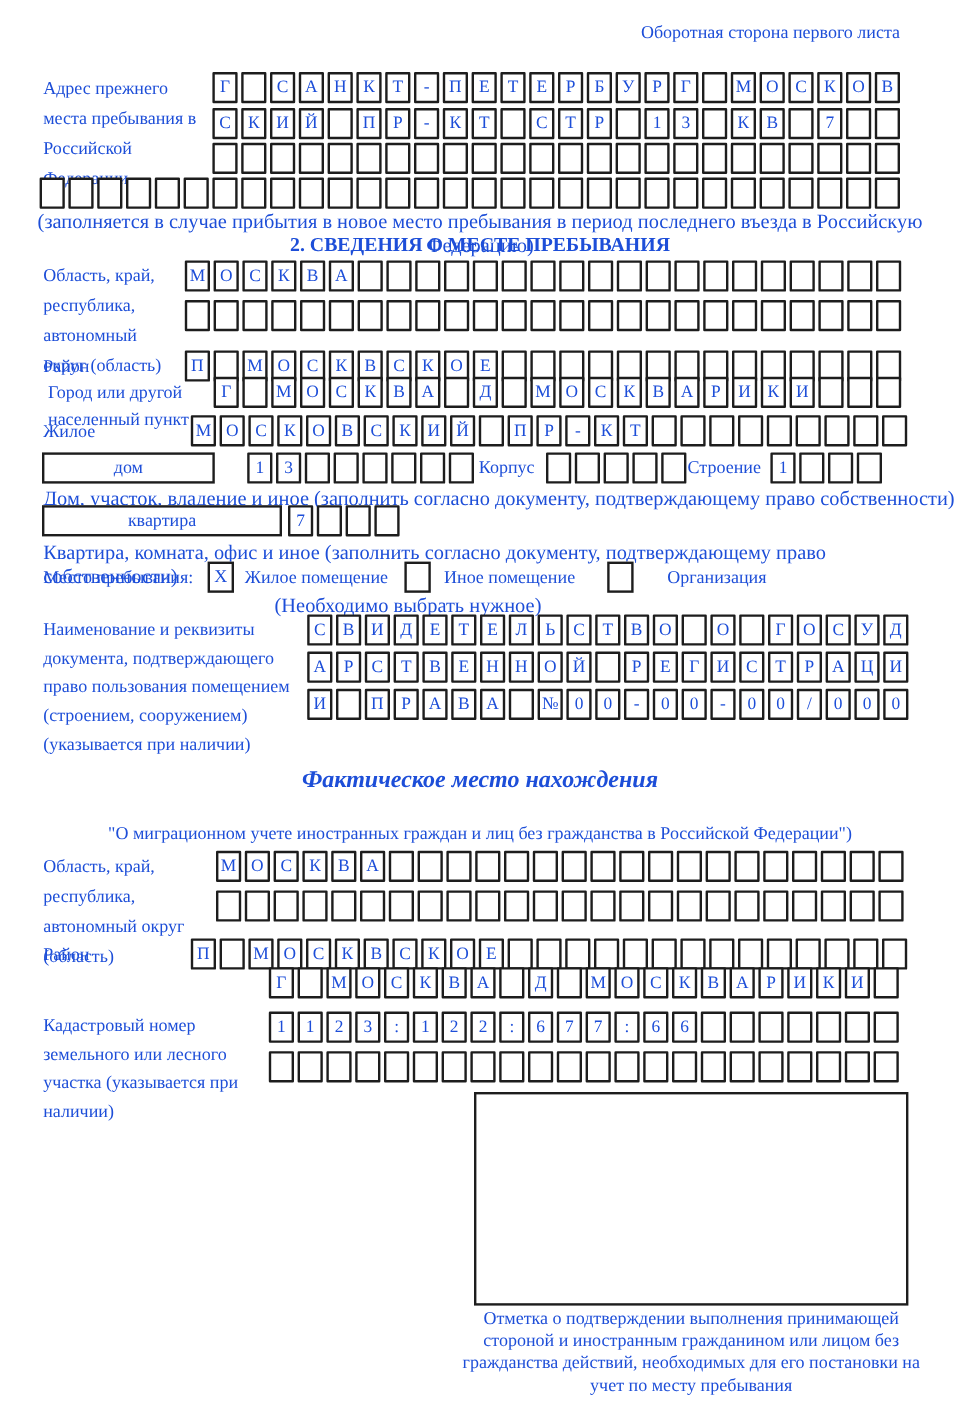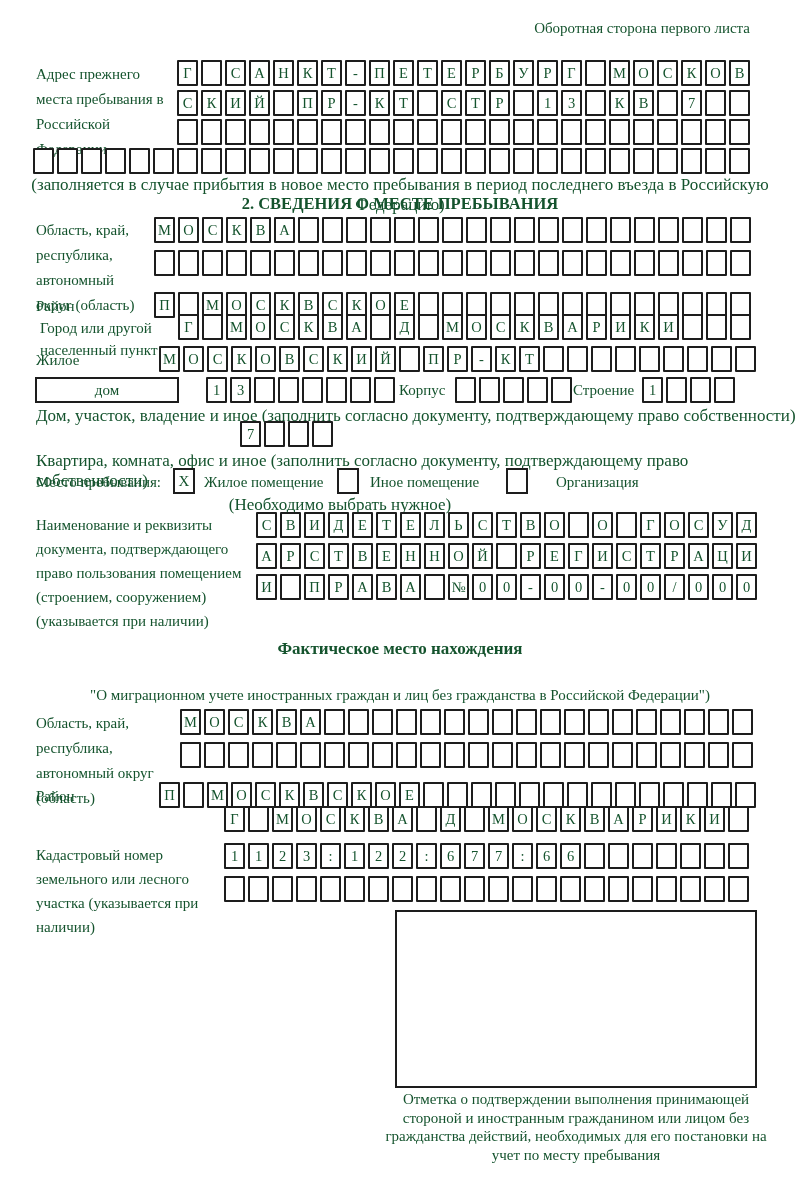--- a/index.html
+++ b/index.html
@@ -1,18 +1,18 @@
 <!DOCTYPE html>
 <html><head>
 <meta charset="utf-8">
 <style>
   html,body{margin:0;padding:0;background:#e8e8e8;}
   .page{
     position:relative;width:800px;height:1180px;margin:0 auto;background:#ffffff;
-    font-family:"Liberation Serif","DejaVu Serif",serif;color:#14532d;overflow:hidden;
+    font-family:"Liberation Serif","DejaVu Serif",serif;color:#1d4ed8;overflow:hidden;
   }
   .lbl{position:absolute;font-size:15px;line-height:25px;}
   .lbl.tight{line-height:22px;}
   .cap{position:absolute;font-size:17px;}
   .center{left:0;width:100%;text-align:center;}
   .bold{font-weight:bold;}
   .cellrow{position:absolute;display:flex;}
   .cell{
     box-sizing:border-box;flex:0 0 auto;width:21px;height:26px;margin-right:3px;
     border:2px solid #1d1d1d;border-radius:1px;background:#fff;
@@ -314,20 +314,21 @@
     </div>
   <div class="lbl" style="top:378px;left:573px;line-height:24px;">Строение</div>
   <div class="cellrow" style="top:377px;left:642px;">
       <div class="cell">1</div>
       <div class="cell"></div>
       <div class="cell"></div>
       <div class="cell"></div>
     </div>
   <div class="cap" style="top:406px;left:36px;">Дом, участок, владение и иное (заполнить согласно документу, подтверждающему право собственности)</div>
 
+  <div class="widebox" style="top:421px;left:35px;width:200px;">квартира</div>
   <div class="cellrow" style="top:421px;left:240px;">
       <div class="cell">7</div>
       <div class="cell"></div>
       <div class="cell"></div>
       <div class="cell"></div>
     </div>
   <div class="cap" style="top:451px;left:36px;">Квартира, комната, офис и иное (заполнить согласно документу, подтверждающему право собственности)</div>
 
   <div class="lbl" style="top:470px;left:36px;line-height:24px;">Место пребывания:</div>
   <div class="chk" style="top:468px;left:173px;">X</div>
@@ -402,21 +403,21 @@
       <div class="cell">0</div>
       <div class="cell">-</div>
       <div class="cell">0</div>
       <div class="cell">0</div>
       <div class="cell">/</div>
       <div class="cell">0</div>
       <div class="cell">0</div>
       <div class="cell">0</div>
     </div>
 
-  <div class="cap center bold" style="top:639px;font-size:17px;">Фактическое место нахождения</div>
+  <div class="cap center bold" style="top:639px;font-size:20px;font-style:italic;">Фактическое место нахождения</div>
   <div class="cap center" style="top:687px;font-size:15px;">"О миграционном учете иностранных граждан и лиц без гражданства в Российской Федерации")</div>
 
   <div class="lbl" style="top:711px;left:36px;width:134px;">Область, край, республика, автономный округ (область)</div>
   <div class="cellrow" style="top:709px;left:180px;">
       <div class="cell">М</div>
       <div class="cell">О</div>
       <div class="cell">С</div>
       <div class="cell">К</div>
       <div class="cell">В</div>
       <div class="cell">А</div>

